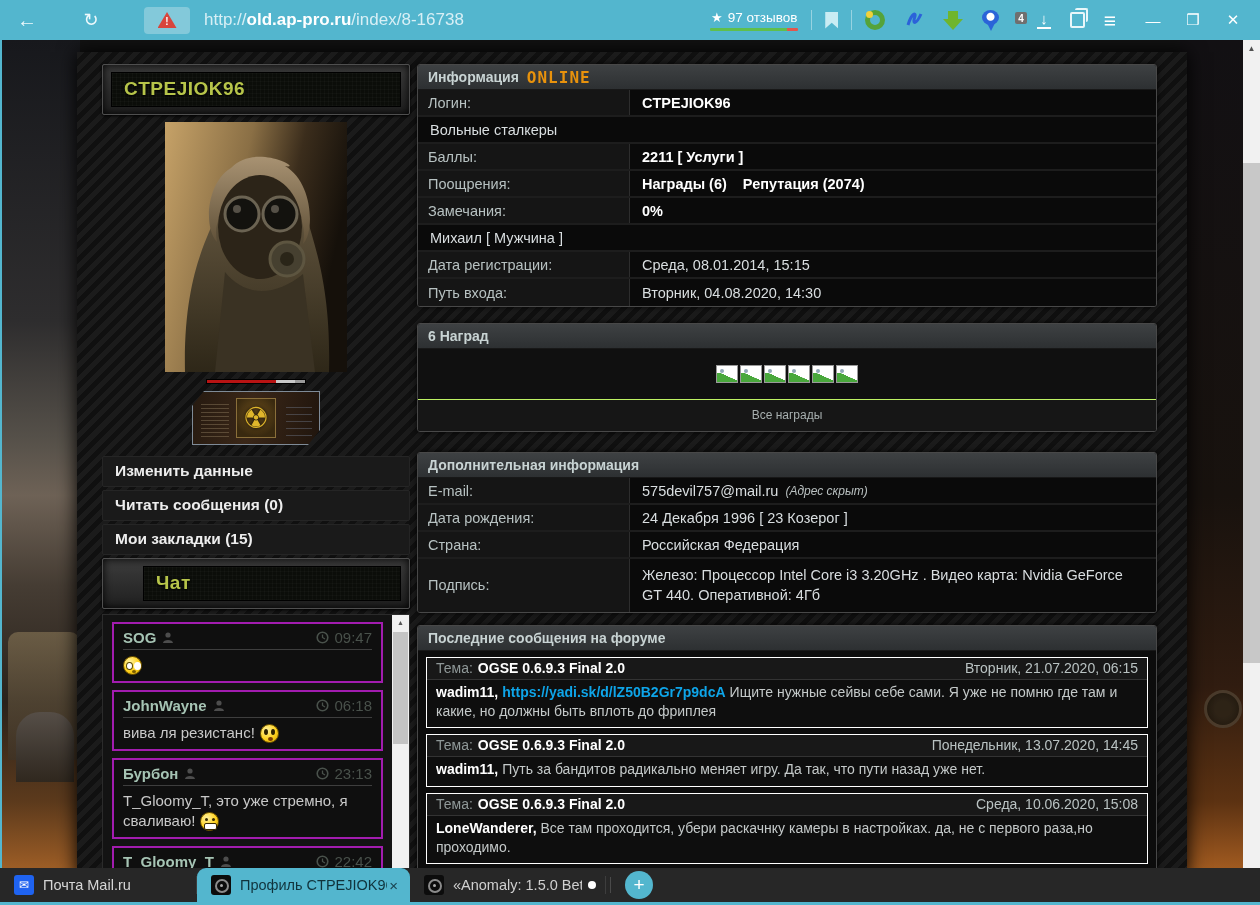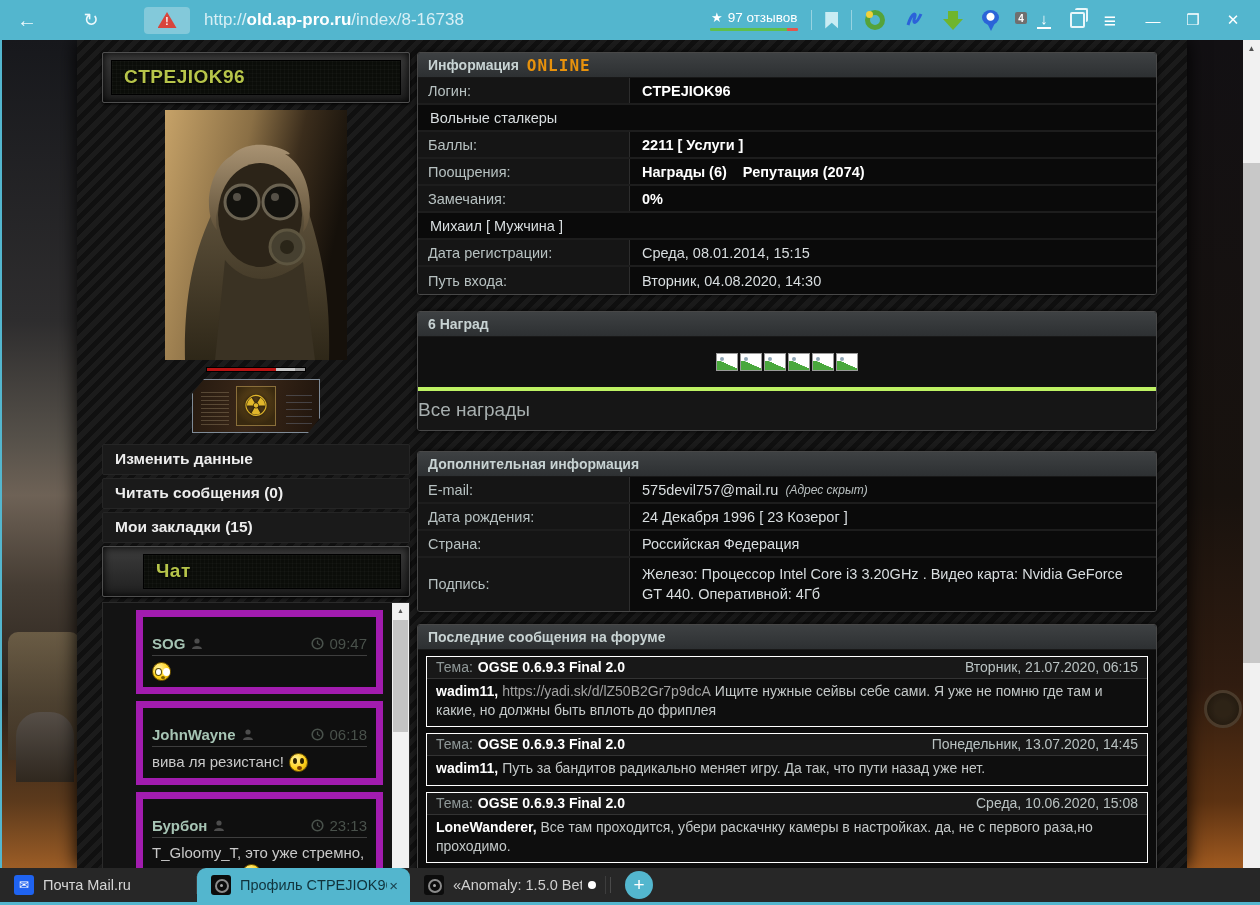--- a/index.html
+++ b/index.html
@@ -63,21 +63,21 @@
       no-repeat right/80px 100% linear-gradient(to bottom,#121013 0%,#18120e 55%,#301c10 78%,#5c3212 92%,#a05a20 100%),
       #121212; }
   .bg-building { position:absolute; left:6px; top:592px; width:72px; height:128px;
     background:linear-gradient(#7a6a4e,#3e3326); border-radius:10px 10px 0 0; opacity:.75; }
   .bg-dome { position:absolute; left:14px; top:672px; width:58px; height:70px;
     background:linear-gradient(#57504a,#2c261f); border-radius:24px 24px 0 0; opacity:.9; }
   .bg-emblem { position:absolute; right:18px; top:650px; width:38px; height:38px; border-radius:50%;
     border:3px solid #4e4030; background:radial-gradient(circle,#2c2418 35%,#1a140c); opacity:.85; }
 
   
-  .container { position:absolute; left:75px; top:0; width:1110px; height:828px;
+  .container { position:absolute; left:75px; top:12px; width:1110px; height:828px;
     background:repeating-linear-gradient(135deg,#1b1b1b 0 5px,#101010 5px 10px);
     box-shadow:0 0 18px #000; }
 
   
   .sidebar { position:absolute; left:25px; top:12px; width:308px; }
   .frame { background:linear-gradient(#3c3c3c,#1f1f1f); border:1px solid #4f4f4f; border-radius:2px;
     padding:7px 8px; box-shadow:inset 0 0 8px #000, 0 1px 3px #000; }
   .frame-inner { background:#0b0d09; border:1px solid #000; padding:5px 12px 6px;
     background-image:repeating-linear-gradient(90deg,rgba(255,255,255,.025) 0 1px,transparent 1px 4px),
       repeating-linear-gradient(0deg,rgba(255,255,255,.02) 0 1px,transparent 1px 4px);
@@ -98,21 +98,21 @@
   .device .rad { width:40px; height:40px; border:1px solid #8a6f3a;
     background:radial-gradient(circle at 50% 42%,#6f511e,#39290f 75%);
     display:flex; align-items:center; justify-content:center;
     color:#e0b62b; font-size:29px; line-height:1; text-shadow:0 0 4px #000; }
   .smenu { margin-top:2px; }
   .smenu-item { background:#1a1a1a; border:1px solid #252525; border-radius:2px; margin-bottom:3px;
     padding:5px 12px 6px; color:#ededed; font-weight:bold; font-size:15.5px; cursor:pointer; }
   .chat-frame { margin-top:3px;padding-left:40px; }
   .chatbox { margin-top:5px; position:relative; height:297px; overflow:hidden;
     background:#131313; border:1px solid #2b2b2b; padding:7px 26px 0 9px; }
-  .cmsg { background:#0f0f0f; border:7px solid #a21caf; margin-bottom:7px; padding:18px 9px 6px;margin-left:24px; }
+  .cmsg { background:#0f0f0f; border:2px solid #a21caf; margin-bottom:7px; padding:5px 9px 6px; }
   .cmsg-hd { display:flex; align-items:center; border-bottom:1px solid #3e3e3e;
     padding-bottom:3px; margin-bottom:5px; }
   .cmsg-name { color:#a6c4b4; font-weight:bold; font-size:15px; margin-right:7px; }
   .cmsg-time { margin-left:auto; color:#49514b; font-size:15px; display:flex; align-items:center; gap:5px; }
   .cmsg-text { color:#c9c9c9; font-size:15px; line-height:1.32; }
   .chat-sb { position:absolute; right:0; top:0; bottom:0; width:17px; background:#f1f1f1; }
   .chat-sb .arr { height:15px; display:flex; align-items:center; justify-content:center;
     font-size:7px; color:#555; cursor:pointer; }
   .chat-sb .thumb { position:absolute; top:17px; left:1px; width:15px; height:112px;
     background:#c4c4c4; cursor:pointer; }
@@ -155,31 +155,31 @@
   .sig .ivalue { line-height:1.4; padding:6px 12px; }
   .sig .sig-text { max-width:560px; display:inline-block; }
   .mb16 { margin-bottom:16px; } .mb20 { margin-bottom:20px; } .mb12 { margin-bottom:12px; } .mb8 { margin-bottom:8px; }
   .awards-body { background:#101010; padding:16px 0; display:flex; justify-content:center; gap:2px; }
   .bicon { width:22px; height:18px; background:#fff; border:1px solid #9a9a9a; position:relative;
     display:inline-block; }
   .bicon::before { content:""; position:absolute; left:0; right:0; bottom:0; height:9px;
     background:linear-gradient(to top right,#49a83c 58%,transparent 59%); }
   .bicon::after { content:""; position:absolute; left:3px; top:3px; width:4px; height:4px;
     border-radius:50%; background:#8fa6b5; }
-  .block-foot { background:#161616; border-top:4px solid #bef264; color:#a7afaf; 
-    padding:8px 0 9px; font-size:19px; cursor:pointer; }
+  .block-foot { background:#161616; border-top:1px solid #bef264; color:#a7afaf; text-align:center;
+    padding:8px 0 9px; font-size:12px; cursor:pointer; }
   .post { border:1px solid #ffffff; margin:6px 8px; background:#0e0e0e; }
   .post-hd { display:flex; justify-content:space-between; align-items:center; background:#181818;
     padding:2px 9px 3px; border-bottom:1px solid #333; font-size:14px; }
   .post-topic-label { color:#8f9898; }
   .post-topic { color:#fff; font-weight:bold; margin-left:5px; cursor:pointer; }
   .post-date { color:#b9c2c2; }
   .post-body { padding:3px 9px 6px; color:#c4c9c9; font-size:14px; line-height:1.38; }
   .post-author { color:#fff; font-weight:bold; cursor:pointer; }
-  .post-link { color:#a3a3a3; font-weight:normal; margin:0 4px 0 4px; cursor:pointer; }
+  .post-link { color:#0ea5e9; font-weight:bold; margin:0 4px 0 4px; cursor:pointer; }
 
   
   .scrollbar { position:absolute; right:0; top:0; width:17px; height:828px; background:#f1f1f1; }
   .scrollbar .arr { height:16px; display:flex; align-items:center; justify-content:center;
     font-size:8px; color:#505050; cursor:pointer; }
   .scrollbar .thumb { position:absolute; top:123px; left:0; width:17px; height:500px;
     background:#c8c8c8; cursor:pointer; }
 
   
   .tabbar { position:absolute; left:0; right:0; bottom:0; height:37px; background:#272727;

